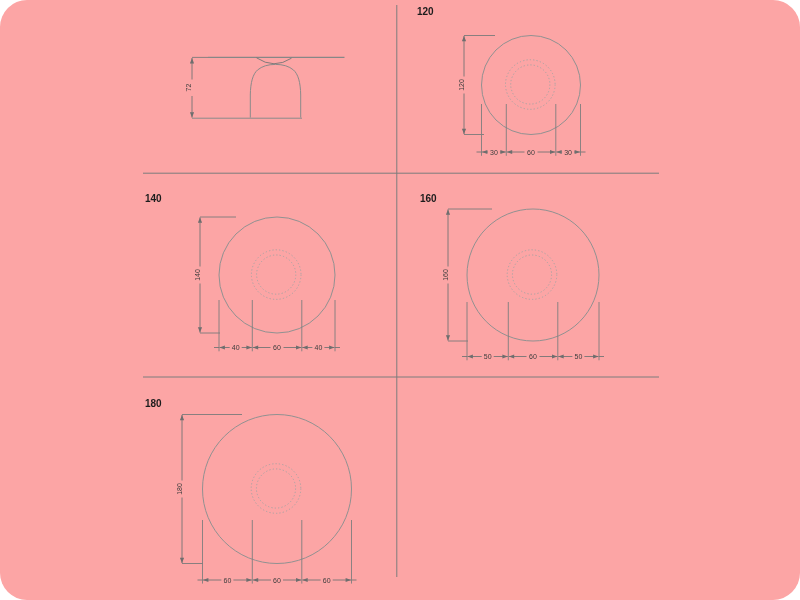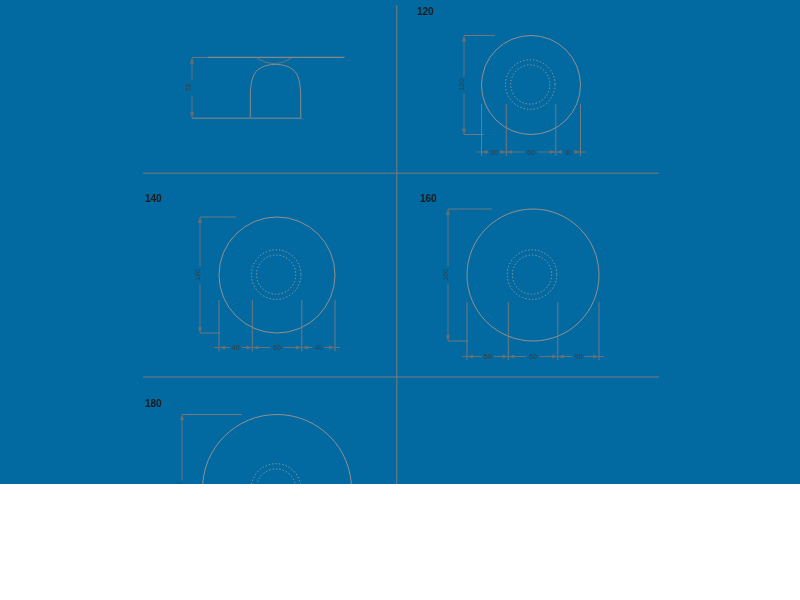--- a/index.html
+++ b/index.html
@@ -1,16 +1,16 @@
 <!DOCTYPE html>
 <html><head>
 <meta charset="utf-8">
 <style>
   html,body{margin:0;padding:0;background:#ffffff;}
-  #stage{position:relative;width:800px;height:484px;background:#0369a1;overflow:hidden;}
+  #stage{position:relative;width:800px;height:600px;background:#fca5a5;overflow:hidden;border-radius:27px;}
   svg{display:block;}
   text{font-family:"Liberation Sans", sans-serif;}
   .title-lbl{font-size:10px;font-weight:bold;fill:#1c1c1c;}
   .dim-lbl{font-size:7px;fill:#3d3d3d;}
   .thin{stroke:#757575;stroke-width:0.9;fill:none;}
   .tick{stroke:#7a7a7a;stroke-width:0.9;fill:none;}
   .ext{stroke:#7e7e7e;stroke-width:0.9;fill:none;}
   .circ{stroke:#919191;stroke-width:1;fill:none;}
   .dash{stroke:#a3a3a3;stroke-width:0.9;fill:none;stroke-dasharray:1.3 2.1;}
   .drawline{stroke:#8a8a8a;stroke-width:1;fill:none;}

